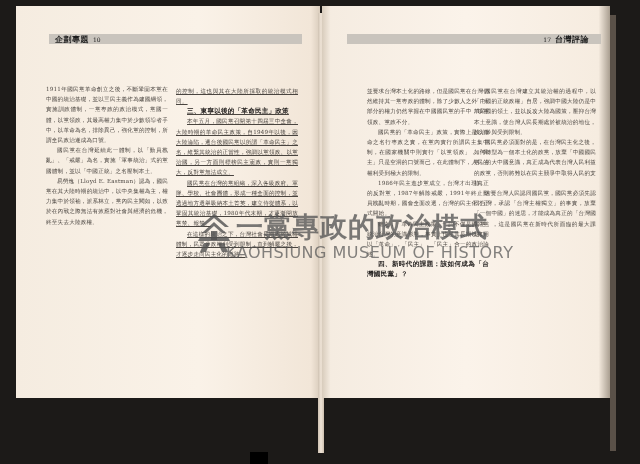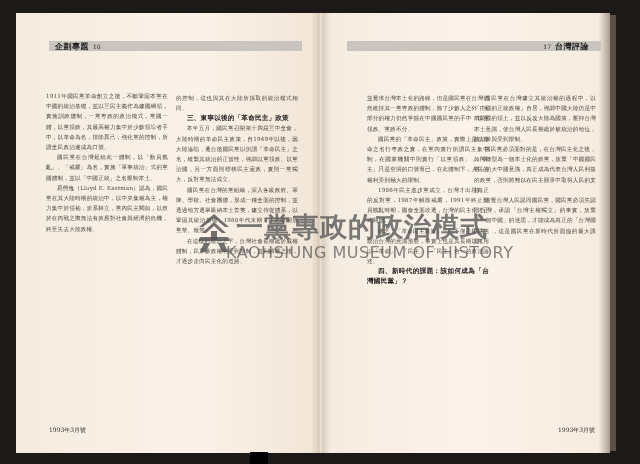--- a/index.html
+++ b/index.html
@@ -3,21 +3,21 @@
 <meta charset="utf-8">
 <style>
   html, body { margin:0; padding:0; }
   body {
     width:640px; height:464px; overflow:hidden;
     background:#1c1a18;
     font-family:"DejaVu Serif", serif;
     position:relative;
   }
   .page {
-    position:absolute; top:13px; height:440px;
+    position:absolute; top:6px; height:392px;
     background:#f8efe4;
     overflow:hidden;
   }
   .page.left  { left:16px; width:304px; background:linear-gradient(to right,#f5ece0 0%,#faf2e8 60%,#f2e6d8 97%,#d9ccbc 100%); }
   .page.right { left:322px; width:288px; background:linear-gradient(to right,#d8ccbc 0%,#f5ece1 3%,#fbf3ea 50%,#f6ece0 96%,#a99e90 100%); }
   .edge-shadow { position:absolute; left:610px; top:15px; width:6px; height:436px; background:#5a5148; }
   .gutter { position:absolute; left:318px; top:13px; width:6px; height:440px; background:linear-gradient(to right,#cfc2b2,#efe4d7,#cdbfae); }
   .spine { position:absolute; left:250px; top:452px; width:18px; height:12px; background:#000; }
 
   .header-bar {
@@ -37,21 +37,21 @@
     text-align:justify; letter-spacing:0.2px;
   }
   .col p { margin:0; text-indent:11px; }
   .col p.noindent { text-indent:0; }
   .section-heading {
     font-size:6.6px; font-weight:bold; color:#262322;
     margin:8px 0 8px 0; text-indent:0; line-height:10px;
   }
 
   .page.left .col.c1 { left:30px; top:78px; }
-  .page.left .col.c2 { left:160px; top:80px; }
+  .page.left .col.c2 { left:160px; top:80px;text-decoration:underline; }
   .page.right .col.c1 { left:18px; top:80px;margin-left:27px; }
   .page.right .col.c2 { left:152px; top:80px; }
 
   .footer {
     position:absolute; top:413px; font-size:6px; color:#2a2725;
   }
   .page.left .footer { left:33px; }
   .page.right .footer { left:236px; }
 
   .watermark {

